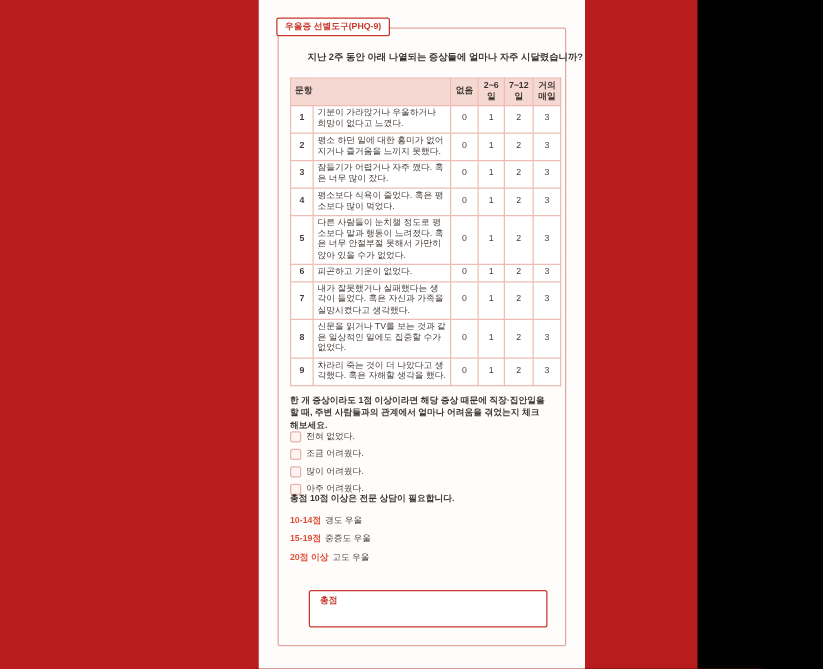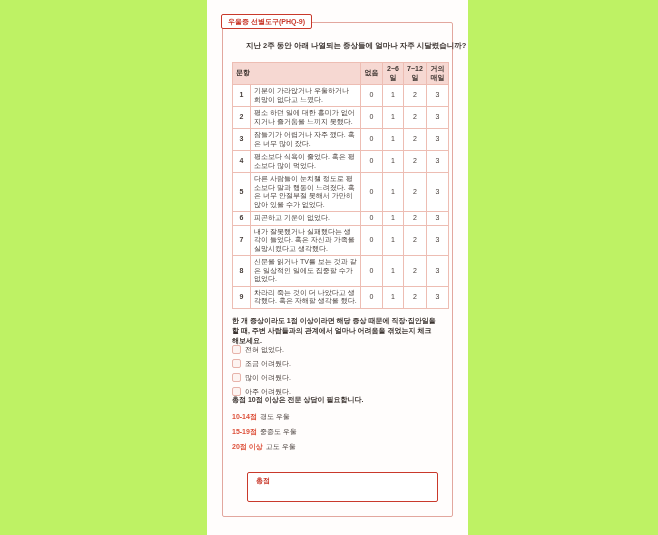--- a/index.html
+++ b/index.html
@@ -1,17 +1,17 @@
 <!DOCTYPE html>
 <html><head>
 <meta charset="utf-8">
 <style>
   html,body{margin:0;padding:0;}
   body{background:#000;font-family:"Liberation Sans","DejaVu Sans",sans-serif;}
-  .canvas{position:relative;width:658px;height:535px;background:#bef264;overflow:hidden;}
+  .canvas{position:relative;width:558px;height:535px;background:#b91c1c;overflow:hidden;}
   .strip{position:absolute;left:207px;top:0;width:261px;height:535px;background:#fffdfc;}
   .frame{position:absolute;left:15px;top:22px;width:229px;height:493px;border:1px solid #e2a79e;border-radius:2px;background:#fffdfc;}
   .badge{position:absolute;left:14px;top:14px;background:#fff;border:1px solid #c9392b;border-radius:2px;
          padding:2px 6px;font-size:7px;font-weight:bold;color:#c9392b;line-height:9px;white-space:nowrap;z-index:2;}
   .question{position:absolute;left:39px;top:41px;font-size:7.5px;font-weight:bold;color:#3c3430;line-height:10px;}
   table.phq{position:absolute;left:25px;top:62px;width:217px;border-collapse:collapse;table-layout:fixed;}
   table.phq th,table.phq td{border:1px solid #edbdb3;font-size:7px;line-height:8.5px;color:#453c38;
          padding:2px 3px;vertical-align:middle;background:#fff;}
   table.phq th{background:#f6d8d2;font-weight:bold;text-align:left;color:#3c3430;}
   table.phq th.c,table.phq td.c{text-align:center;padding:2px 1px;}

